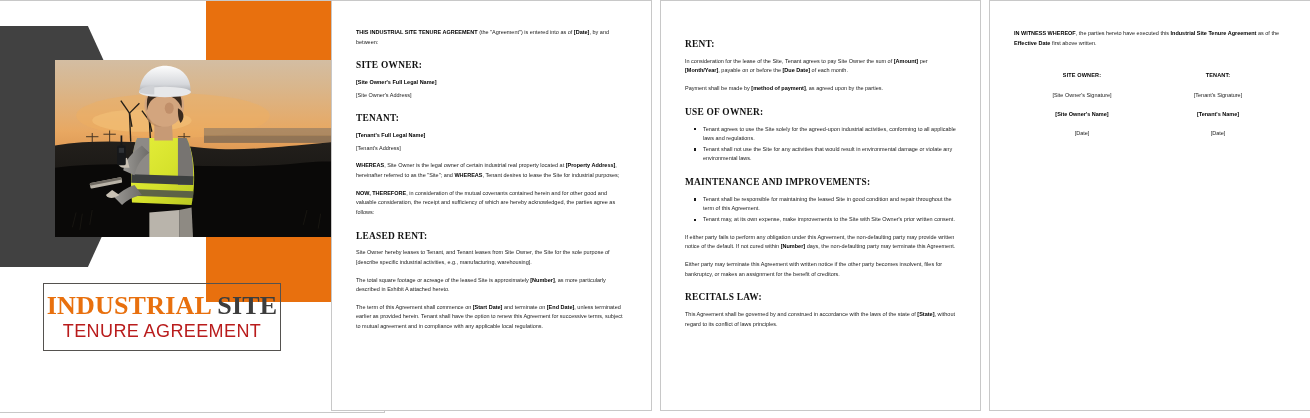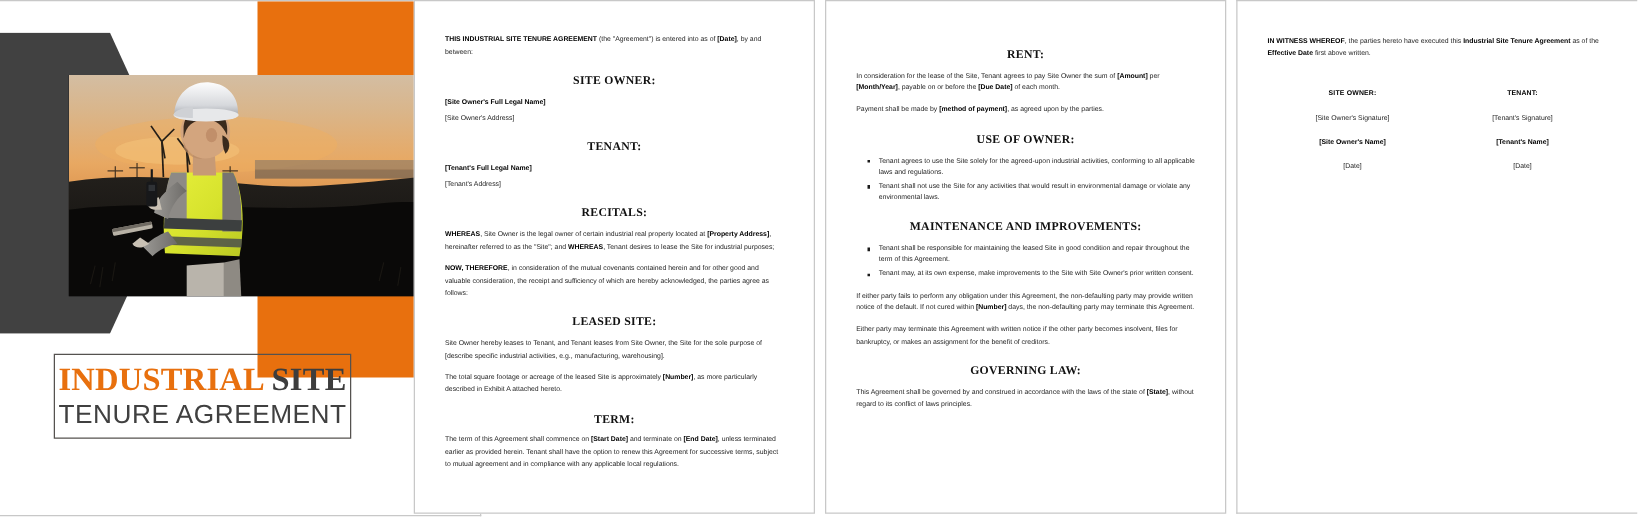--- a/index.html
+++ b/index.html
@@ -95,22 +95,22 @@
     font-size: 26px;
     letter-spacing: 0.2px;
     line-height: 1.05;
     white-space: nowrap;
   }
   .cover-title-line1 .kw-orange { color: #e8700e; }
   .cover-title-line1 .kw-dark   { color: #3d3d3d; }
   .cover-title-line2 {
     font-family: "Liberation Sans", sans-serif;
     font-weight: 400;
-    font-size: 21px;
-    color: #404040;
+    font-size: 18px;
+    color: #b91c1c;
     letter-spacing: 0.4px;
     line-height: 1.15;
     margin-top: 2px;
     white-space: nowrap;
   }
 
   
   .doc-body {
     position: absolute;
     left: 24px;
@@ -122,21 +122,20 @@
   #page-4 .doc-body { top: 28px; }
 
   .h-sec {
     font-family: "Liberation Serif", serif;
     font-weight: bold;
     font-size: 9.4px;
     letter-spacing: 0.25px;
     color: #111111;
     margin: 13px 0 7px 0;
     line-height: 1.15;
-    text-align: center;
   }
   .h-sec:first-child { margin-top: 0; }
 
   p.para {
     font-size: 5.5px;
     line-height: 1.75;
     margin: 0 0 8px 0;
     color: #1b1b1b;
     text-align: left;
   }
@@ -354,35 +353,33 @@
         <b>[Site Owner's Full Legal Name]</b>
       </p>
       <p class="para">[Site Owner's Address]</p>
 
       <div class="h-sec">TENANT:</div>
       <p class="para tight">
         <b>[Tenant's Full Legal Name]</b>
       </p>
       <p class="para">[Tenant's Address]</p>
 
-      <div class="h-sec">RECITALS:</div>
       <p class="para">
         <b>WHEREAS</b><span>, Site Owner is the legal owner of certain industrial real property located at </span><b>[Property Address]</b><span>, hereinafter referred to as the "Site"; and </span><b>WHEREAS</b><span>, Tenant desires to lease the Site for industrial purposes;</span>
       </p>
       <p class="para">
         <b>NOW, THEREFORE</b><span>, in consideration of the mutual covenants contained herein and for other good and valuable consideration, the receipt and sufficiency of which are hereby acknowledged, the parties agree as follows:</span>
       </p>
 
-      <div class="h-sec">LEASED SITE:</div>
+      <div class="h-sec">LEASED RENT:</div>
       <p class="para">Site Owner hereby leases to Tenant, and Tenant leases from Site Owner, the Site for the sole purpose of [describe specific industrial activities, e.g., manufacturing, warehousing].</p>
       <p class="para">
         <span>The total square footage or acreage of the leased Site is approximately </span><b>[Number]</b><span>, as more particularly described in Exhibit A attached hereto.</span>
       </p>
 
-      <div class="h-sec">TERM:</div>
       <p class="para">
         <span>The term of this Agreement shall commence on </span><b>[Start Date]</b><span> and terminate on </span><b>[End Date]</b><span>, unless terminated earlier as provided herein. Tenant shall have the option to renew this Agreement for successive terms, subject to mutual agreement and in compliance with any applicable local regulations.</span>
       </p>
 
     </div>
   </div>
 
   <div class="page" id="page-3">
     <div class="doc-body">
 
@@ -404,21 +401,21 @@
       <ul class="bullets">
         <li>Tenant shall be responsible for maintaining the leased Site in good condition and repair throughout the term of this Agreement.</li>
         <li>Tenant may, at its own expense, make improvements to the Site with Site Owner's prior written consent.</li>
       </ul>
 
       <p class="para">
         <span>If either party fails to perform any obligation under this Agreement, the non-defaulting party may provide written notice of the default. If not cured within </span><b>[Number]</b><span> days, the non-defaulting party may terminate this Agreement.</span>
       </p>
       <p class="para">Either party may terminate this Agreement with written notice if the other party becomes insolvent, files for bankruptcy, or makes an assignment for the benefit of creditors.</p>
 
-      <div class="h-sec">GOVERNING LAW:</div>
+      <div class="h-sec">RECITALS LAW:</div>
       <p class="para">
         <span>This Agreement shall be governed by and construed in accordance with the laws of the state of </span><b>[State]</b><span>, without regard to its conflict of laws principles.</span>
       </p>
 
     </div>
   </div>
 
   <div class="page" id="page-4">
     <div class="doc-body">
 

